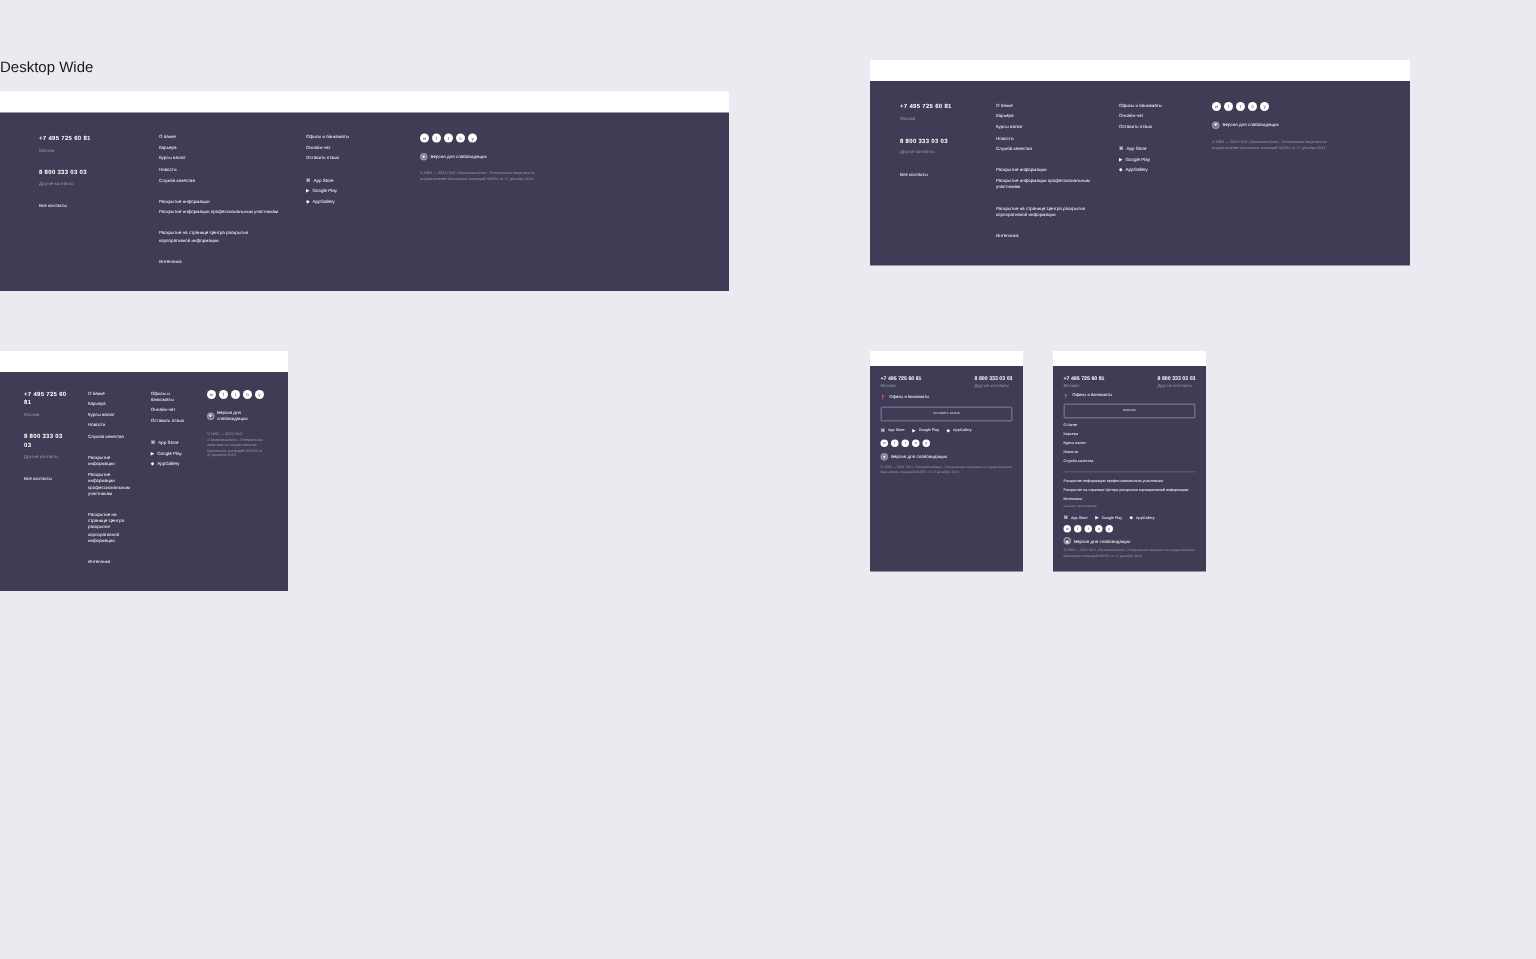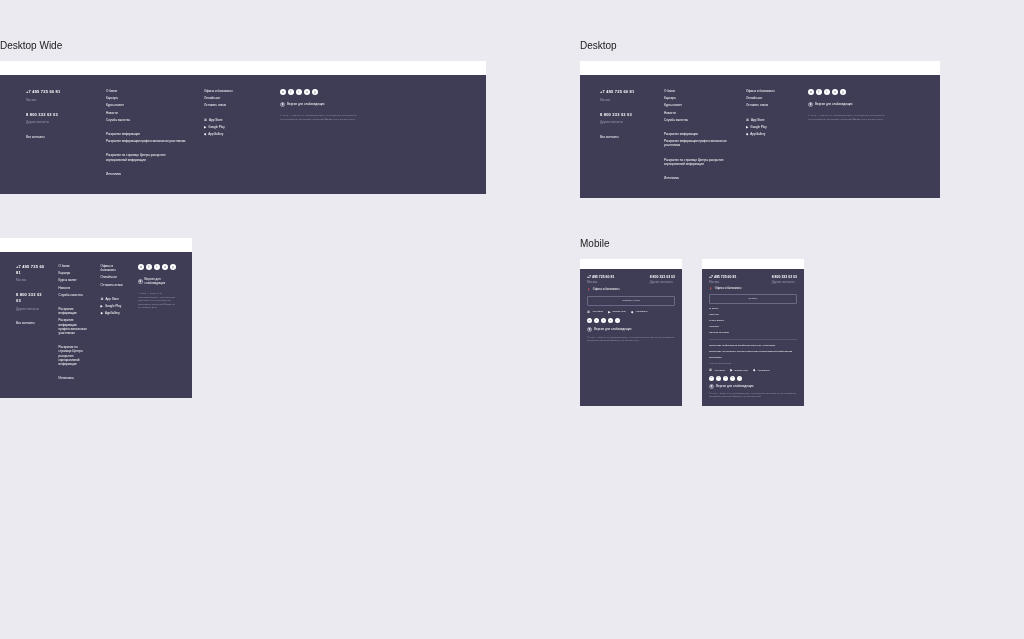--- a/index.html
+++ b/index.html
@@ -190,21 +190,20 @@
               <span class="access-ico">◉</span>
               <span>Версия для слабовидящих</span>
             </div>
             <div class="legal">© 1993 — 2021 ПАО «Промсвязьбанк». Генеральная лицензия на осуществление банковских операций №3251 от 17 декабря 2014</div>
           </div>
         </div>
       </div>
     </div>
 
     <div class="cell">
-      <div class="section-label">Desktop</div>
       <div class="fblock desk">
         <div class="fbar"></div>
         <div class="fbody">
           <div class="fcol col1">
             <div class="phone">+7 495 725 60 81</div>
             <div class="muted">Москва</div>
             <div class="spacer"></div>
             <div class="phone2">8 800 333 03 03</div>
             <div class="muted">Другие контакты</div>
             <div class="spacer"></div>
@@ -321,21 +320,20 @@
               <span class="access-ico">◉</span>
               <span>Версия для слабовидящих</span>
             </div>
             <div class="legal">© 1993 — 2021 ПАО «Промсвязьбанк». Генеральная лицензия на осуществление банковских операций №3251 от 17 декабря 2014</div>
           </div>
         </div>
       </div>
     </div>
 
     <div class="cell mobile-right">
-      <div class="section-label">Mobile</div>
       <div class="mobiles">
 
         <div class="mobile">
           <div class="mbar"></div>
           <div class="mbody">
             <div class="mrow">
               <div>
                 <div class="mphone">+7 495 725 60 81</div>
                 <div class="muted">Москва</div>
               </div>

